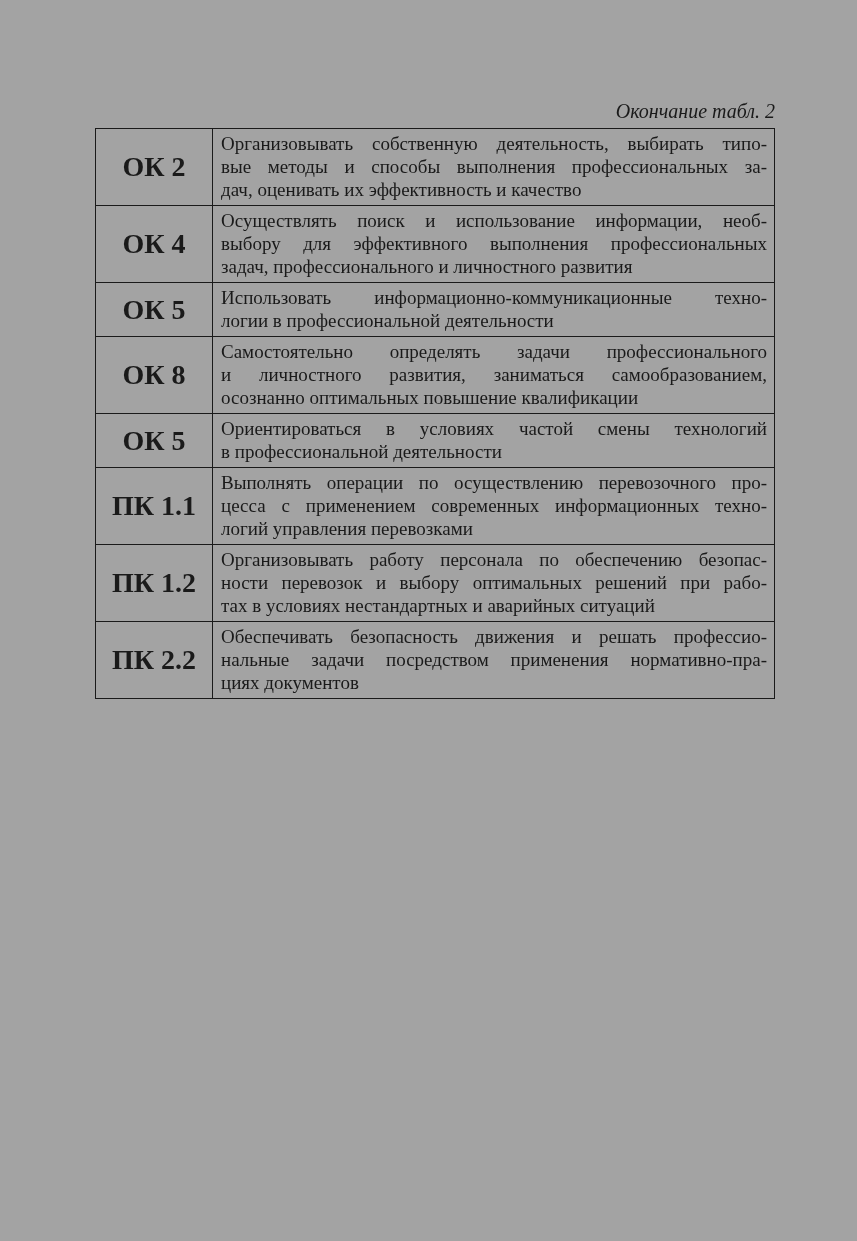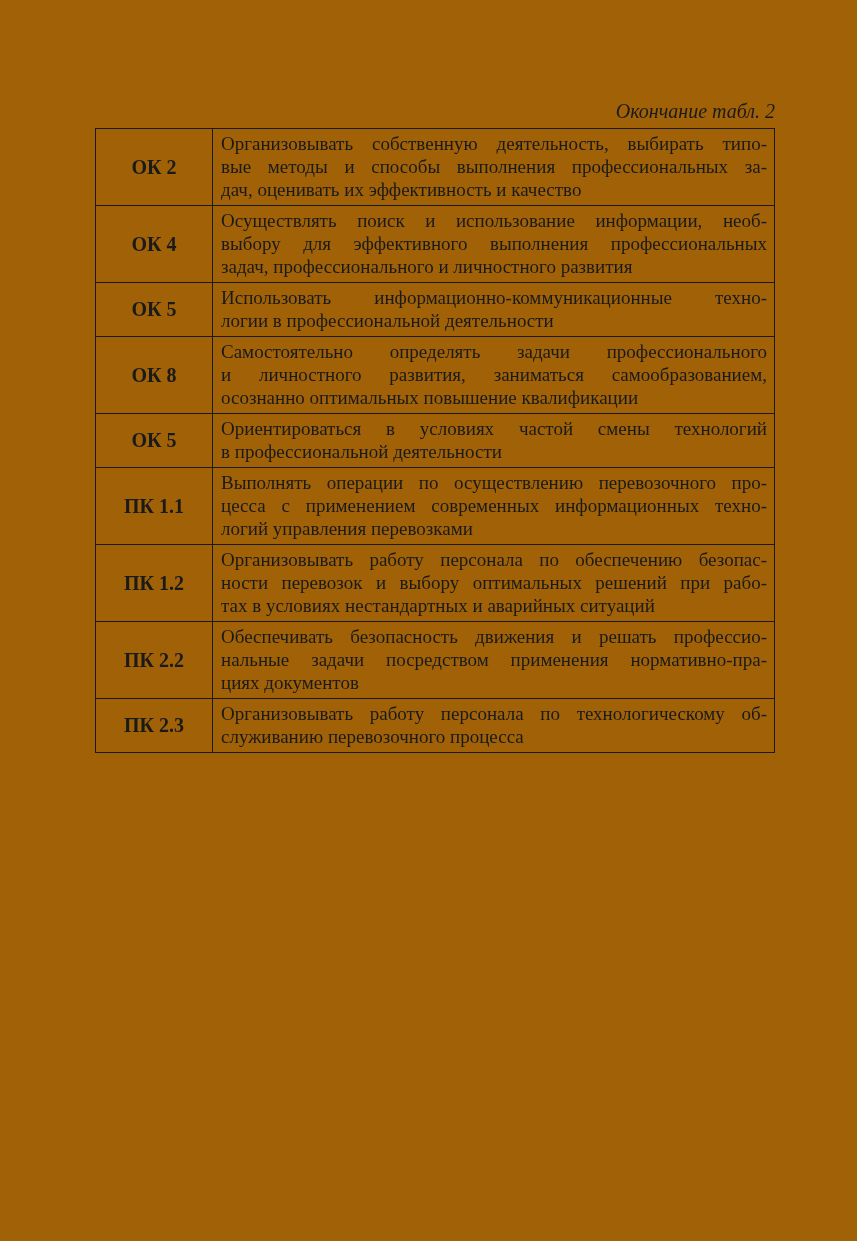--- a/index.html
+++ b/index.html
@@ -11,21 +11,21 @@
     width: 857px;
     height: 1241px;
     font-family: "Liberation Serif", serif;
     color: #1a1a1a;
     -webkit-font-smoothing: antialiased;
   }
   .page {
     position: relative;
     width: 857px;
     height: 1241px;
-    background: #a16207;
+    background: #a3a3a3;
     overflow: hidden;
   }
   .caption {
     position: absolute;
     top: 99px;
     left: 95px;
     width: 680px;
     text-align: right;
     font-style: italic;
     font-size: 20px;
@@ -42,21 +42,21 @@
     border: 1.5px solid #1a1a1a;
   }
   table.competency-table td {
     border: 1px solid #1a1a1a;
   }
   td.code-cell {
     width: 112px;
     text-align: center;
     vertical-align: middle;
     font-weight: bold;
-    font-size: 20px;
+    font-size: 28px;
     padding: 2px;
     white-space: nowrap;
   }
   td.desc-cell {
     padding: 3px 7px 4px 8px;
     vertical-align: middle;
     font-size: 19px;
   }
   .line {
     line-height: 23px;
@@ -132,22 +132,15 @@
           </td>
         </tr>
         <tr>
           <td class="code-cell">ПК 2.2</td>
           <td class="desc-cell">
             <div class="line">Обеспечивать безопасность движения и решать профессио-</div>
             <div class="line">нальные задачи посредством применения нормативно-пра-</div>
             <div class="line last-line">циях документов</div>
           </td>
         </tr>
-        <tr>
-          <td class="code-cell">ПК 2.3</td>
-          <td class="desc-cell">
-            <div class="line">Организовывать работу персонала по технологическому об-</div>
-            <div class="line last-line">служиванию перевозочного процесса</div>
-          </td>
-        </tr>
       </tbody>
   </table>
 </div>
 
 </body></html>

